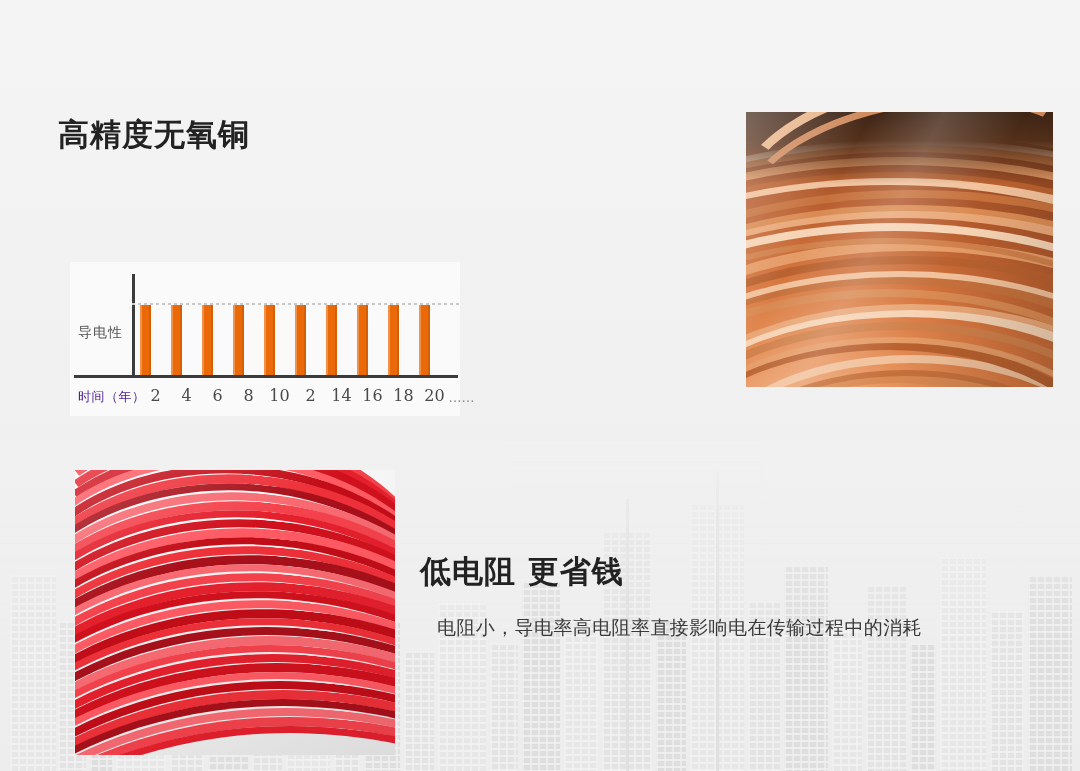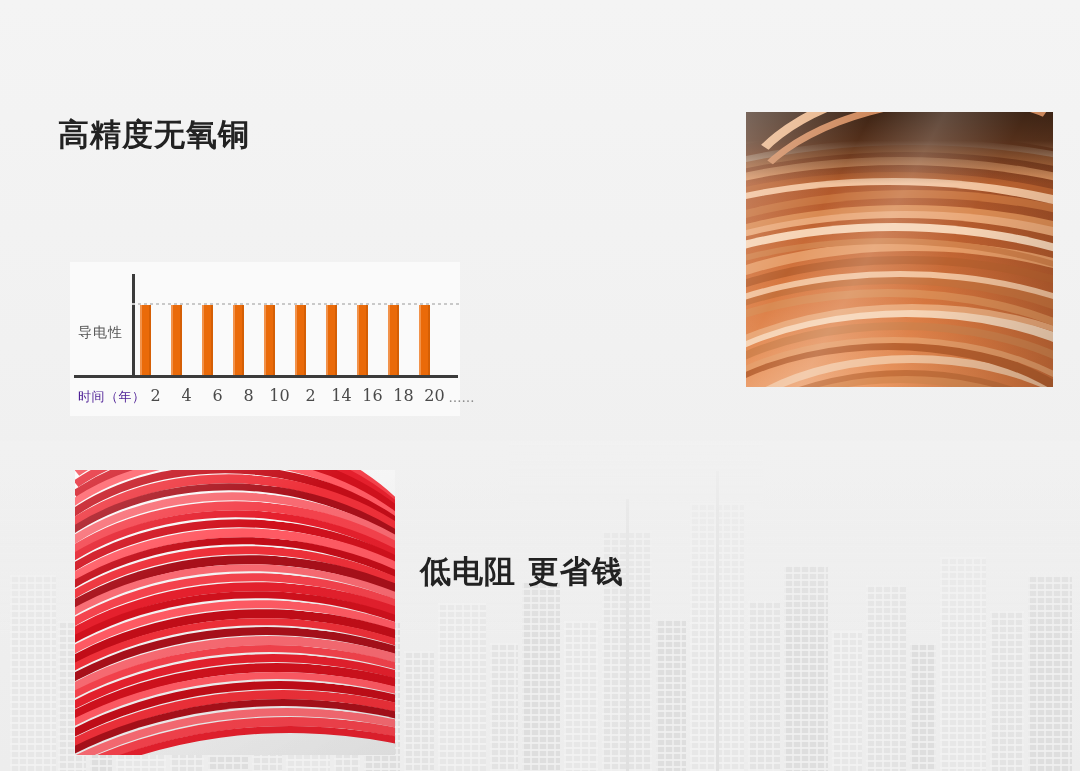--- a/index.html
+++ b/index.html
@@ -289,20 +289,21 @@
         <span style="width: 924px; height: 510px; border-width: 6px; border-top-color: rgb(246, 211, 180); margin-left: 12px; bottom: -246px;"></span>
         <span style="width: 950px; height: 525px; border-width: 8px; border-top-color: rgb(233, 167, 119); margin-left: -12px; bottom: -250px;"></span>
       </div>
     <div class="cu-top"></div>
     <div class="cu-topwire"></div>
     <div class="cu-topwire2"></div>
     <div class="cu-sheen"></div>
   </div>
 
   <div class="s2-head">低电阻  更省钱</div>
+  <div class="s2-body">电阻小，导电率高电阻率直接影响电在传输过程中的消耗</div>
 
   <div class="photo-red">
     <div class="red-bg"></div>
     <div class="red-coils">
         <span style="width: 430px; height: 330px; left: -70px; top: -40px; border-width: 7px; border-top-color: rgb(244, 66, 76); transform: rotate(6deg);"></span>
         <span style="width: 443px; height: 341px; left: -74px; top: -31px; border-width: 8px; border-top-color: rgb(229, 32, 45); transform: rotate(6deg);"></span>
         <span style="width: 456px; height: 352px; left: -78px; top: -22px; border-width: 9px; border-top-color: rgb(208, 17, 29); transform: rotate(6deg);"></span>
         <span style="width: 469px; height: 363px; left: -82px; top: -13px; border-width: 7px; border-top-color: rgb(255, 90, 99); transform: rotate(6deg);"></span>
         <span style="width: 482px; height: 374px; left: -86px; top: -4px; border-width: 8px; border-top-color: rgb(194, 13, 24); transform: rotate(6deg);"></span>
         <span style="width: 495px; height: 385px; left: -90px; top: 5px; border-width: 9px; border-top-color: rgb(238, 48, 57); transform: rotate(6deg);"></span>

